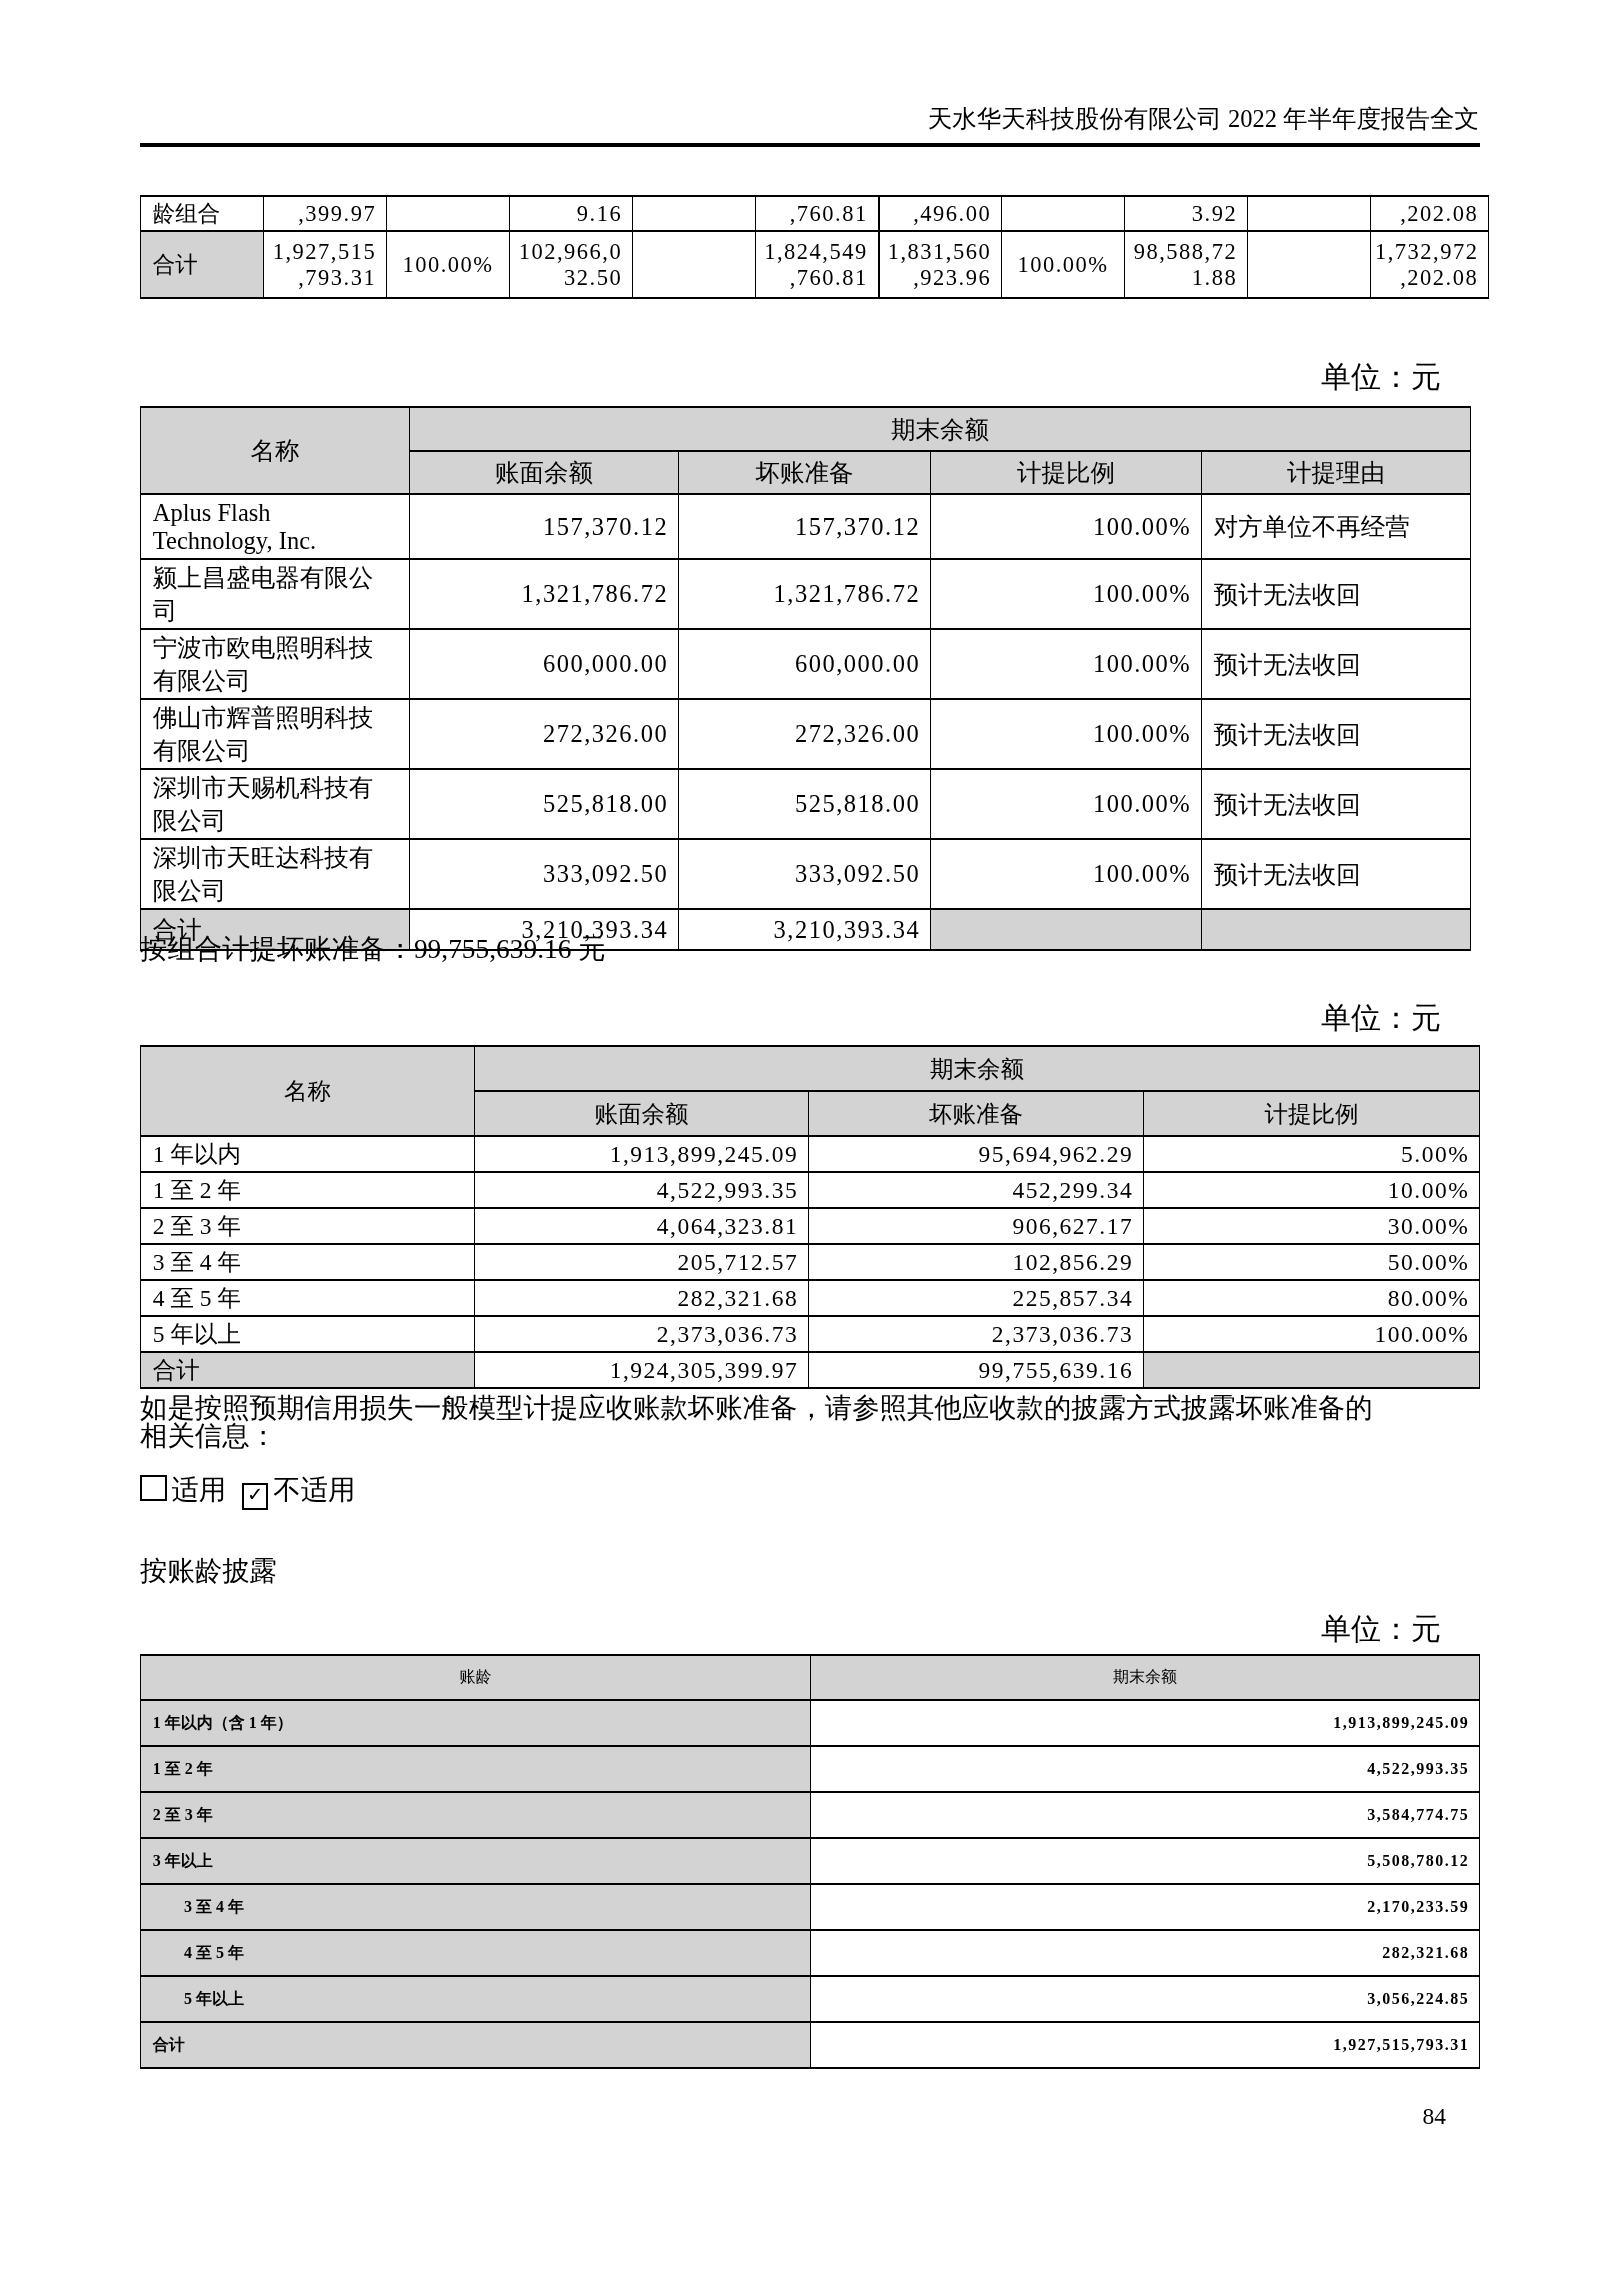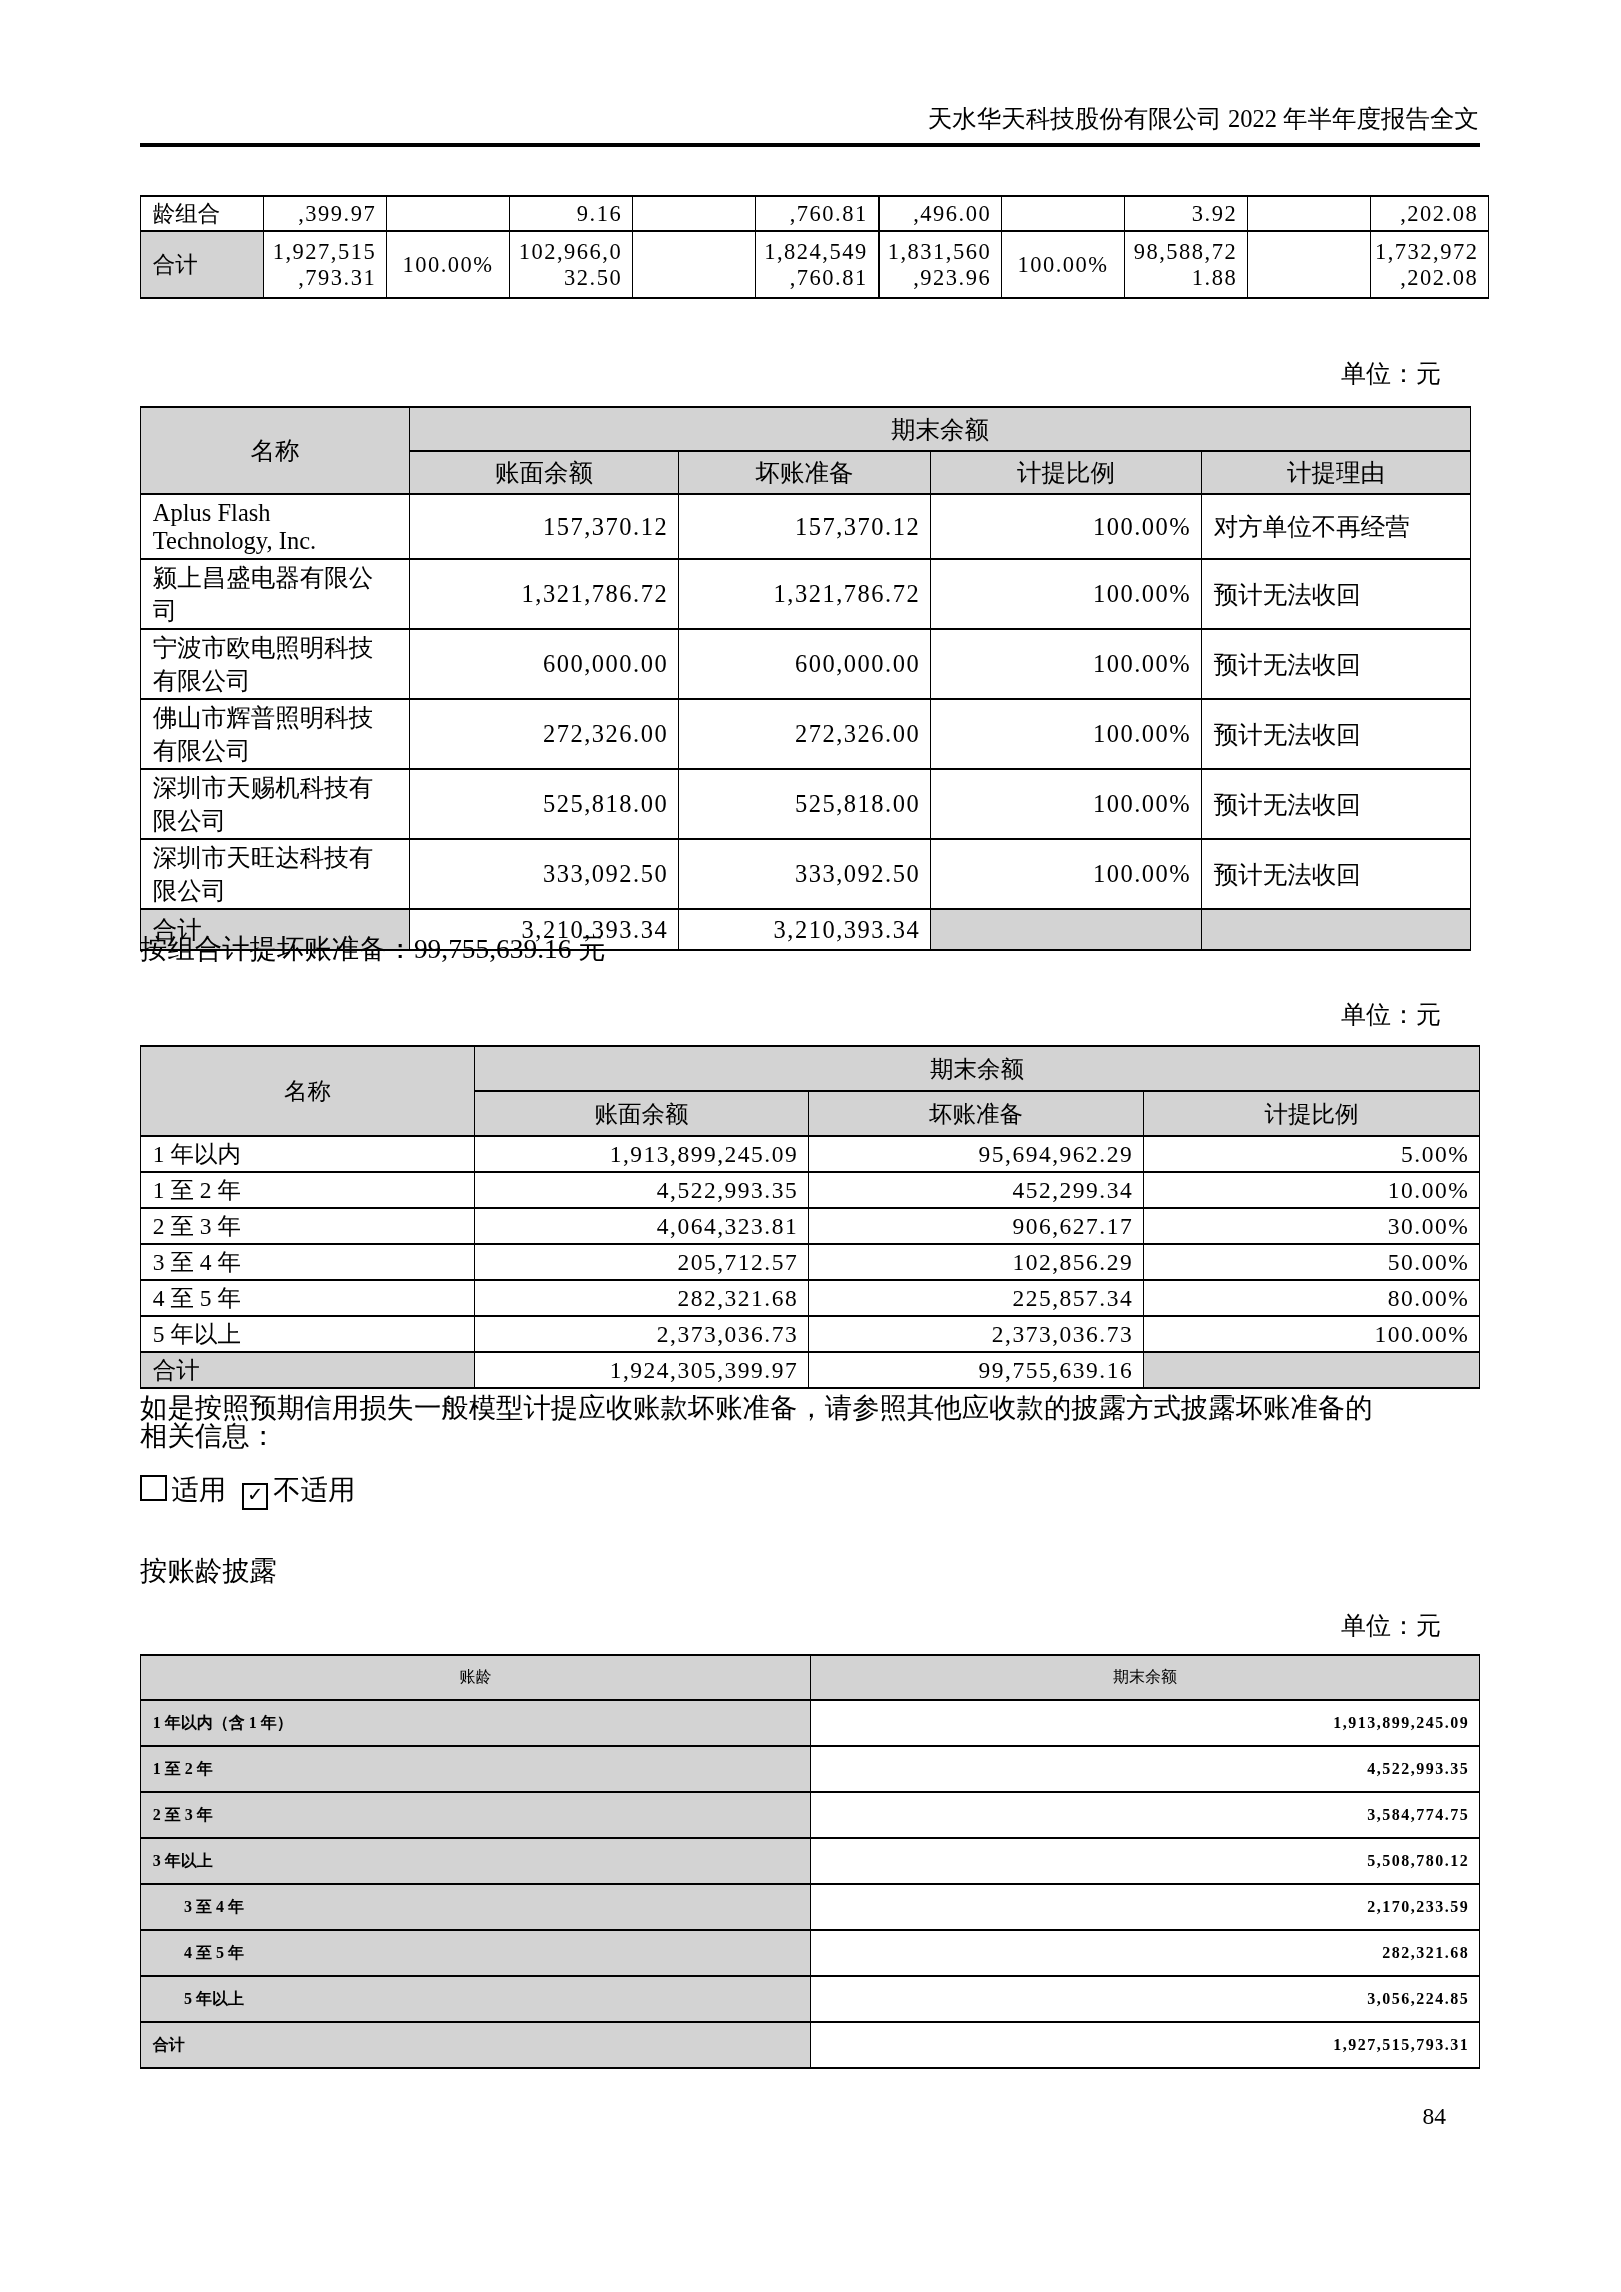--- a/index.html
+++ b/index.html
@@ -46,21 +46,21 @@
 
   
   .t3 { font-size:16px; }
   .t3 .h td { height:41px; }
   .t3 .d td { height:42px;font-weight:bold; }
   .t3 .indent { padding-left:43px; }
 
   
   .title   { font-size:24.5px; white-space:nowrap; }
   .seclab  { font-size:27.4px; white-space:nowrap; }
-  .unit    { font-size:25px; white-space:nowrap; }
+  .unit    { font-size:30px; white-space:nowrap; }
   .note    { font-size:27.4px; line-height:28px; width:1340px; white-space:pre-line; }
   .check   { font-size:27.4px; white-space:nowrap; }
   .pagenum { font-size:23.5px; }
   .rule    { background:#000; width:1340px; height:3.9px; }
 
   .cbox {
     display:inline-block; width:22.5px; height:22.5px;
     border:2px solid #000; vertical-align:-2px; margin-right:4.9px;
     text-align:center; line-height:20.6px; font-size:19.6px;
     font-family:"DejaVu Sans",sans-serif;

